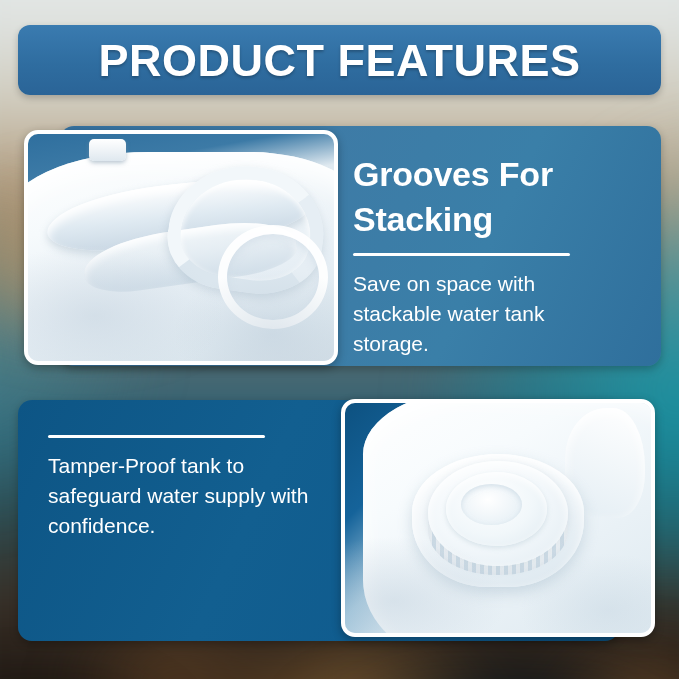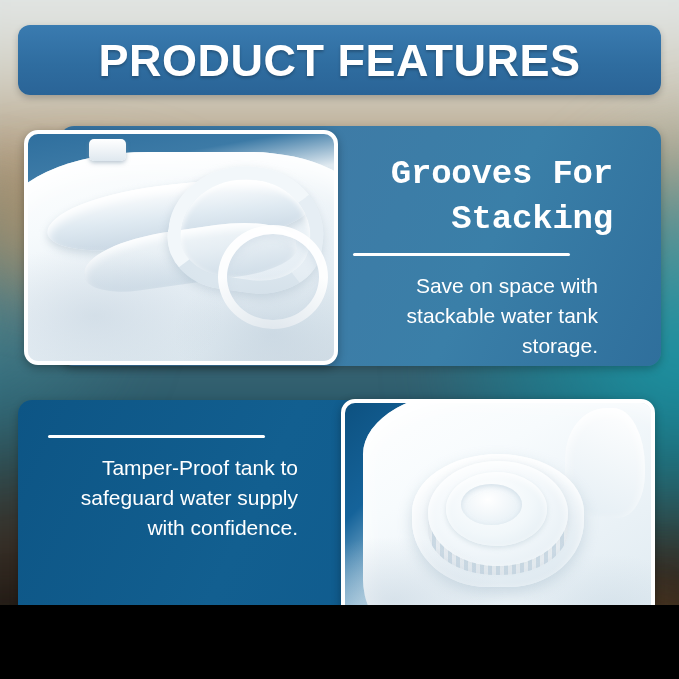--- a/index.html
+++ b/index.html
@@ -3,25 +3,24 @@
 <meta charset="utf-8">
 <style>
   html, body {
     margin: 0;
     padding: 0;
     background: #000;
   }
   #stage {
     position: relative;
     width: 679px;
-    height: 605px;
+    height: 679px;
     overflow: hidden;
     font-family: "Liberation Sans", sans-serif;
     background: #7a8a90;
-    text-align: right;
   }
 
   
   .bg-layer {
     position: absolute;
     inset: -60px;
     filter: blur(26px);
   }
   .bg-base {
     background:
@@ -225,36 +224,35 @@
   .tb-a { left: 353px; top: 152px; width: 260px; }
   .tb-b { left: 48px; top: 424px; width: 265px; }
 
   .feature-title {
     color: #ffffff;
     font-size: 34px;
     font-weight: bold;
     line-height: 45px;
     letter-spacing: -0.2px;
     margin: 0;
-    font-family: Liberation Mono, monospace;
   }
   .feature-divider {
     height: 3px;
     background: #ffffff;
     border-radius: 2px;
     margin: 11px 0 13px 0;
   }
   .tb-a .feature-divider { width: 217px; }
   .tb-b .feature-divider { width: 217px; }
   .feature-desc {
     color: #ffffff;
     font-size: 21px;
     font-weight: normal;
     line-height: 30px;
-    margin: 15px;
+    margin: 0;
   }
 </style>
 </head>
 <body>
 
 <div id="stage">
 
   <div class="bg-layer bg-base"></div>
   <div class="bg-layer bg-tealright"></div>
   <div class="bg-layer bg-warm"></div>

